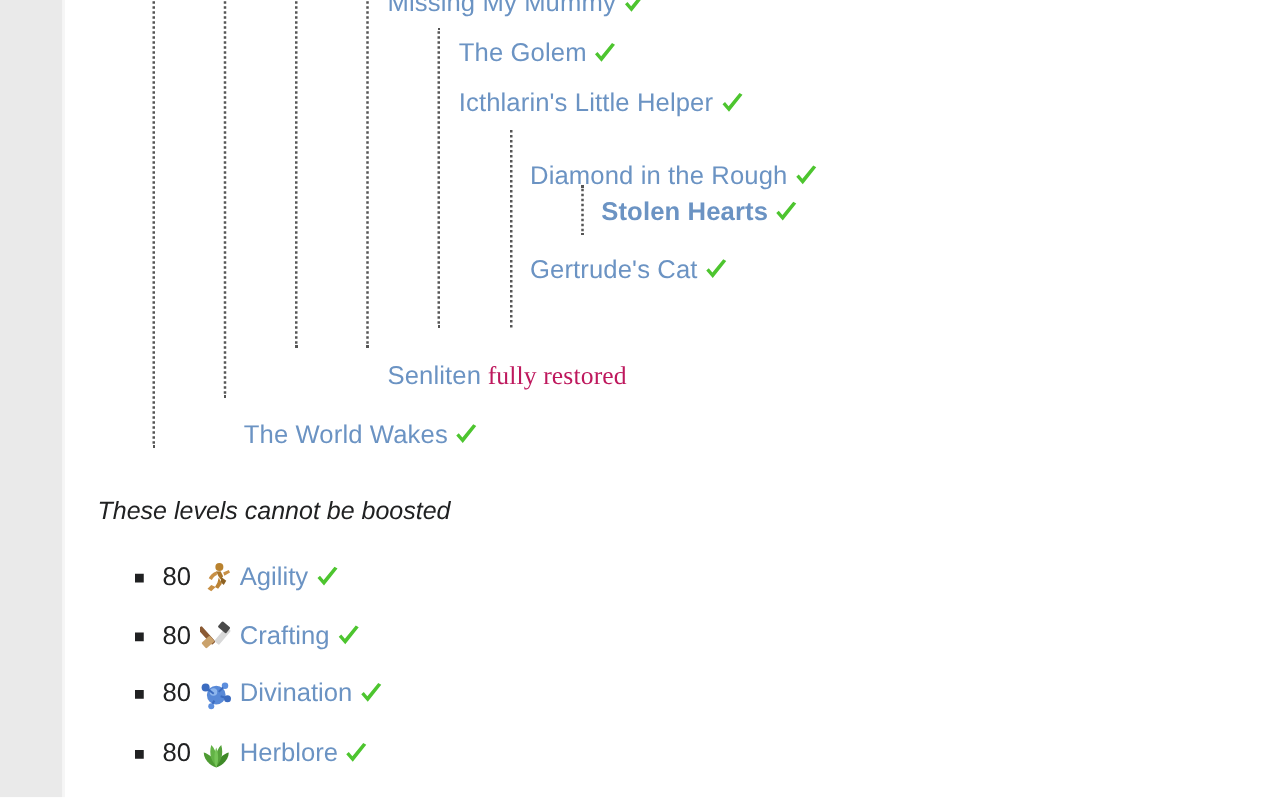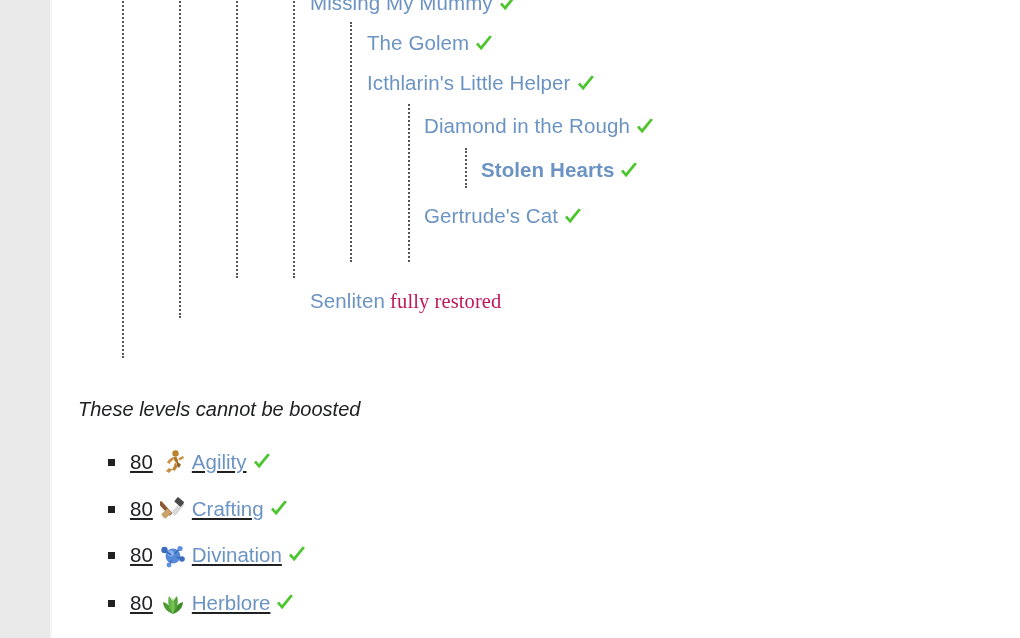--- a/index.html
+++ b/index.html
@@ -86,21 +86,20 @@
   }
   .skill-row {
     position: absolute;
     left: 108px;
     height: 44px;
     display: flex;
     align-items: center;
     white-space: nowrap;
     font-size: 20.5px;
     color: #202122;
-    text-decoration: underline;
   }
   .bullet {
     width: 7px; height: 7px;
     background: #202122;
     margin-right: 15px;
     flex: 0 0 auto;
   }
   .lvl { margin-right: 7px; }
   .skill-icon {
     width: 26px; height: 26px;
@@ -129,30 +128,33 @@
       <div class="tree-guide" style="left: 465px; top: 148px; height: 40px; border-left-color: rgb(85, 85, 85);"></div>
       <div class="quest-row" style="left: 310px; top: -8px;"><a class="qlink">Missing My Mummy</a><span class="check"><svg width="20" height="18" viewBox="0 0 20 18">
             <path d="M2 9.4 L7.2 15.3 L18 1.8 L15.6 0.4 L6.9 11.0 L4.0 7.6 Z" fill="#4dc52f"></path>
           </svg></span></div>
       <div class="quest-row" style="left: 367px; top: 32px;"><a class="qlink">The Golem</a><span class="check"><svg width="20" height="18" viewBox="0 0 20 18">
             <path d="M2 9.4 L7.2 15.3 L18 1.8 L15.6 0.4 L6.9 11.0 L4.0 7.6 Z" fill="#4dc52f"></path>
           </svg></span></div>
       <div class="quest-row" style="left: 367px; top: 72px;"><a class="qlink">Icthlarin's Little Helper</a><span class="check"><svg width="20" height="18" viewBox="0 0 20 18">
             <path d="M2 9.4 L7.2 15.3 L18 1.8 L15.6 0.4 L6.9 11.0 L4.0 7.6 Z" fill="#4dc52f"></path>
           </svg></span></div>
-      <div class="quest-row" style="left: 424px; top: 115px;"><a class="qlink">Diamond in the Rough</a><span class="check"><svg width="20" height="18" viewBox="0 0 20 18">
+      <div class="quest-row" style="left: 424px; top: 130px;"><a class="qlink">Diamond in the Rough</a><span class="check"><svg width="20" height="18" viewBox="0 0 20 18">
             <path d="M2 9.4 L7.2 15.3 L18 1.8 L15.6 0.4 L6.9 11.0 L4.0 7.6 Z" fill="#4dc52f"></path>
           </svg></span></div>
       <div class="quest-row" style="left: 481px; top: 159px; font-weight: bold;"><a class="qlink">Stolen Hearts</a><span class="check"><svg width="20" height="18" viewBox="0 0 20 18">
             <path d="M2 9.4 L7.2 15.3 L18 1.8 L15.6 0.4 L6.9 11.0 L4.0 7.6 Z" fill="#4dc52f"></path>
           </svg></span></div>
       <div class="quest-row" style="left: 424px; top: 205px;"><a class="qlink">Gertrude's Cat</a><span class="check"><svg width="20" height="18" viewBox="0 0 20 18">
             <path d="M2 9.4 L7.2 15.3 L18 1.8 L15.6 0.4 L6.9 11.0 L4.0 7.6 Z" fill="#4dc52f"></path>
           </svg></span></div>
       <div class="quest-row" style="left: 310px; top: 290px;"><a class="qlink">Senliten</a><span class="plain"> fully restored</span></div>
+      <div class="quest-row" style="left: 195px; top: 337px;"><a class="qlink">The World Wakes</a><span class="check"><svg width="20" height="18" viewBox="0 0 20 18">
+            <path d="M2 9.4 L7.2 15.3 L18 1.8 L15.6 0.4 L6.9 11.0 L4.0 7.6 Z" fill="#4dc52f"></path>
+          </svg></span></div>
     </div>
 
   <div id="boost-note">These levels cannot be boosted</div>
 
   <div id="skill-list">
       <div class="skill-row" style="top: 0px;">
         <span class="bullet"></span>
         <span class="lvl">80</span>
         <span class="skill-icon">
           <svg width="26" height="26" viewBox="0 0 26 26">

